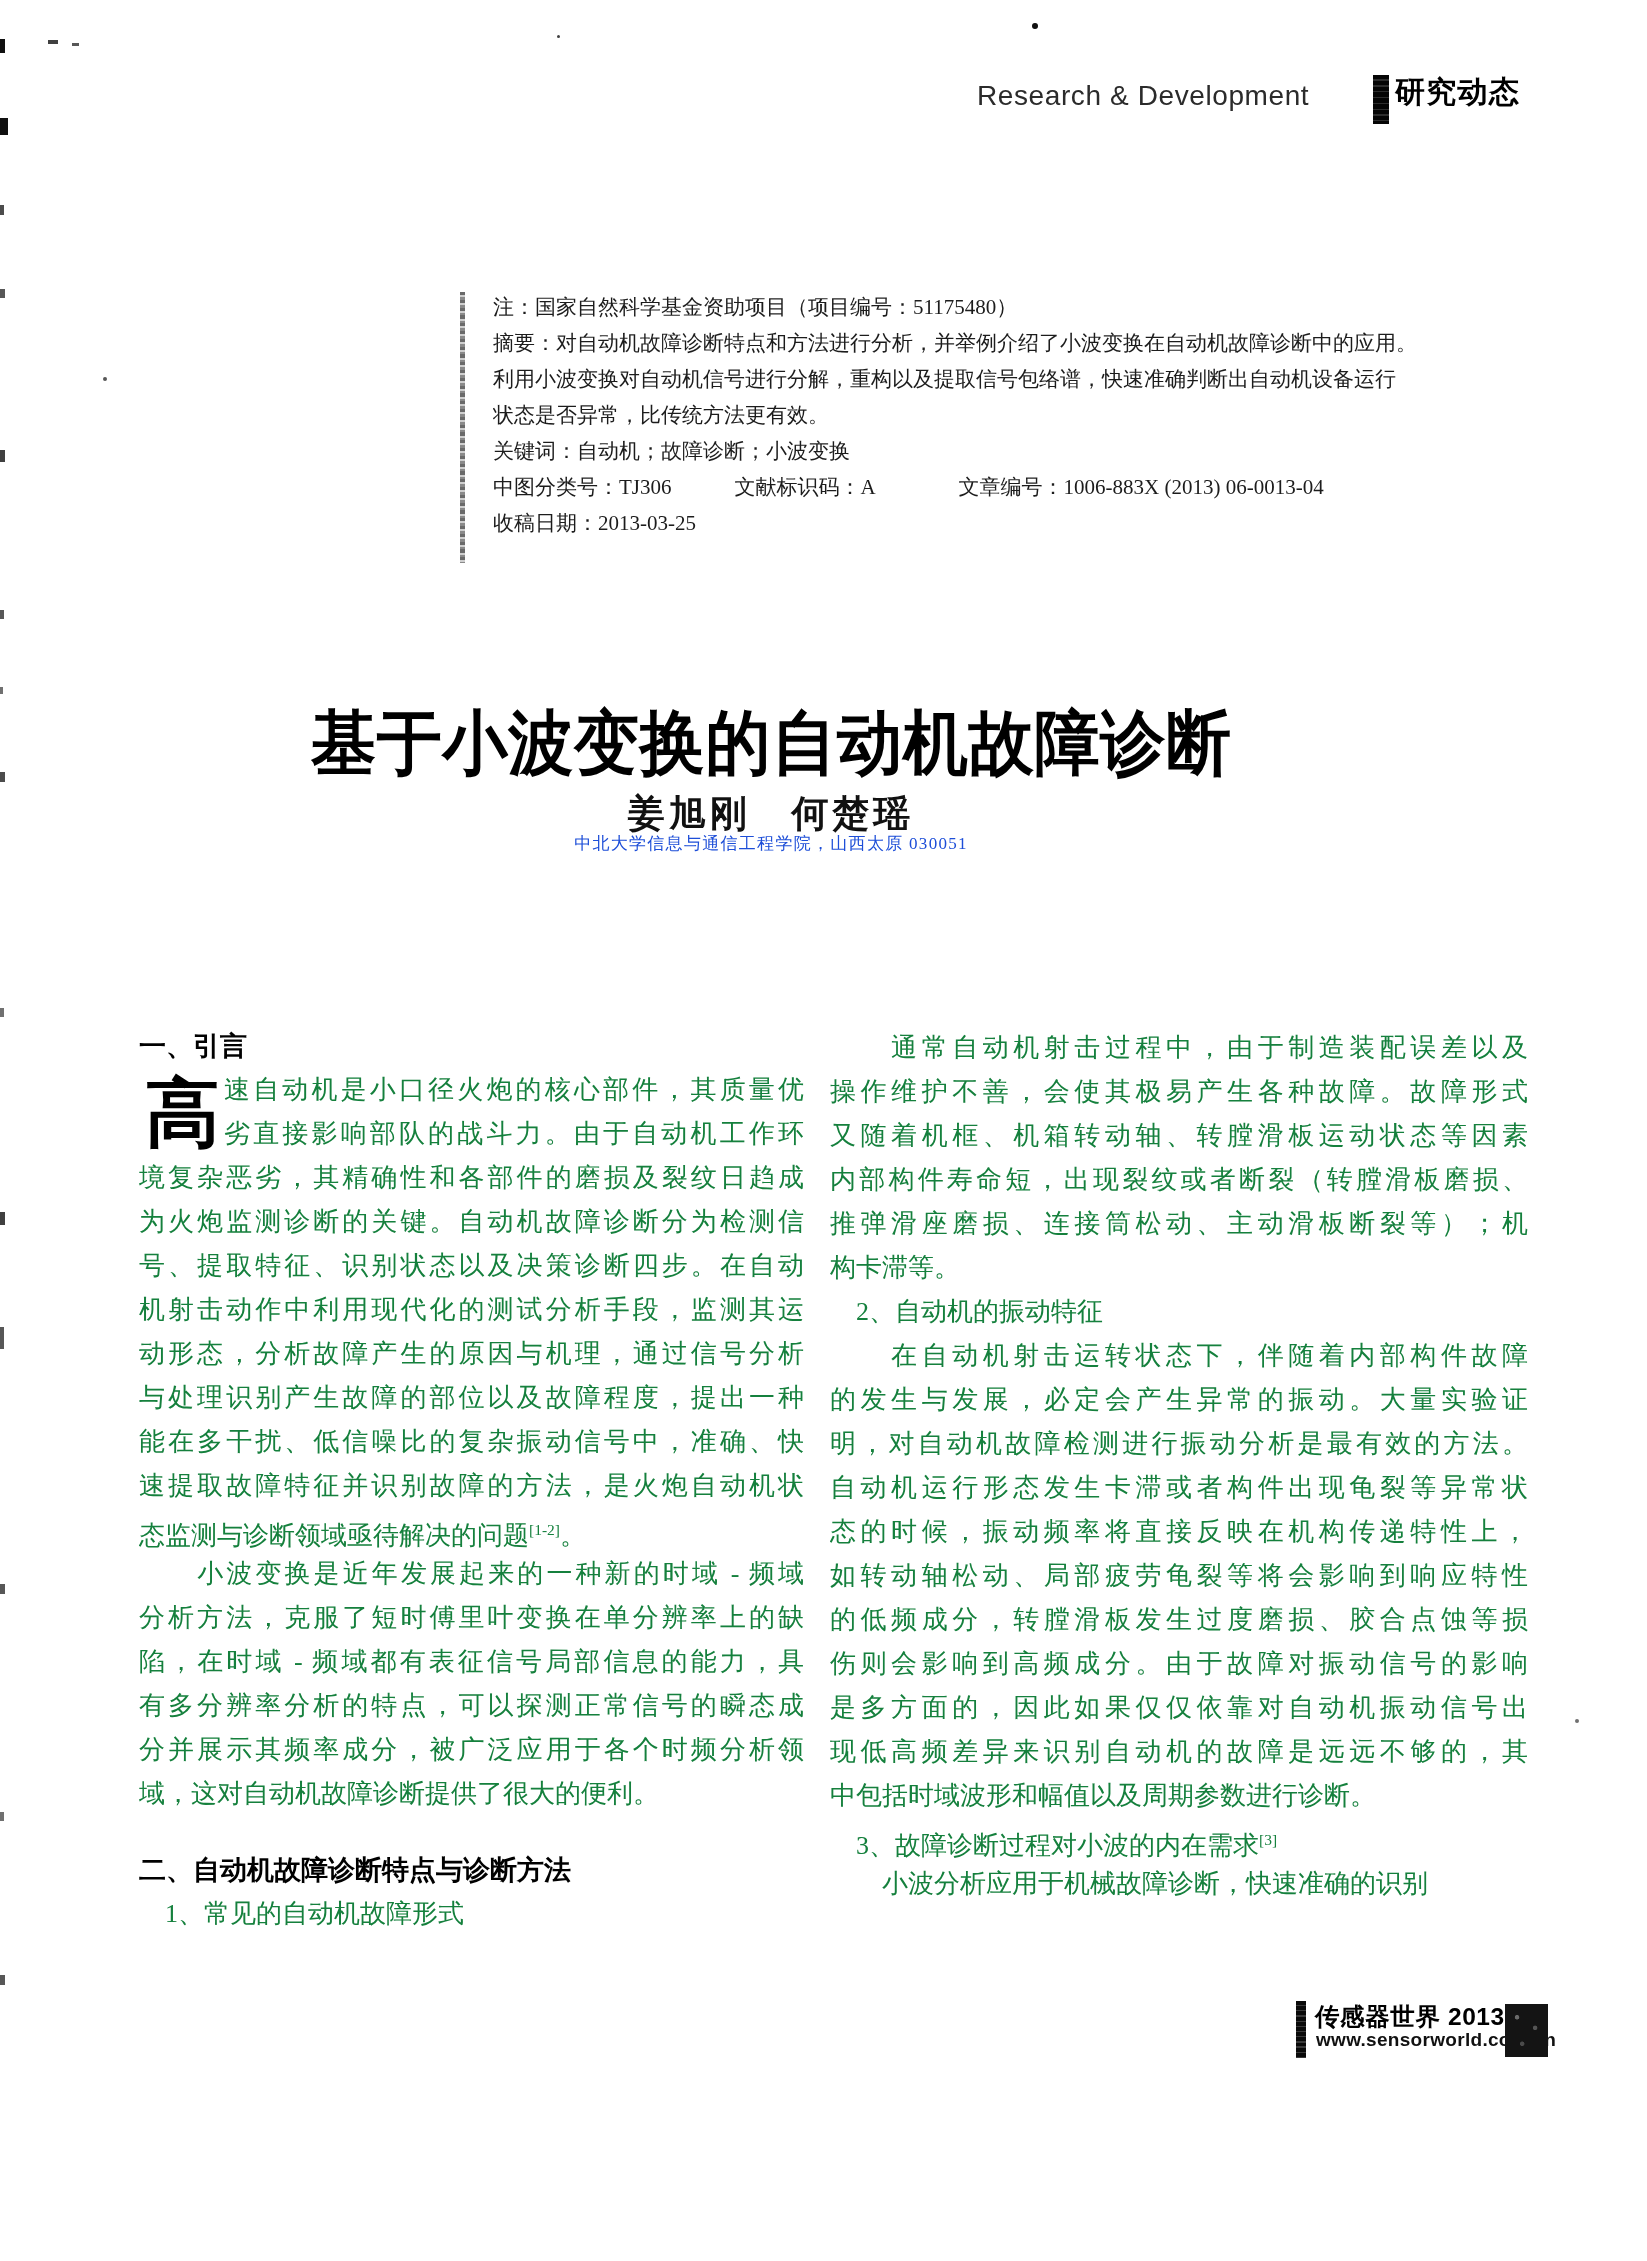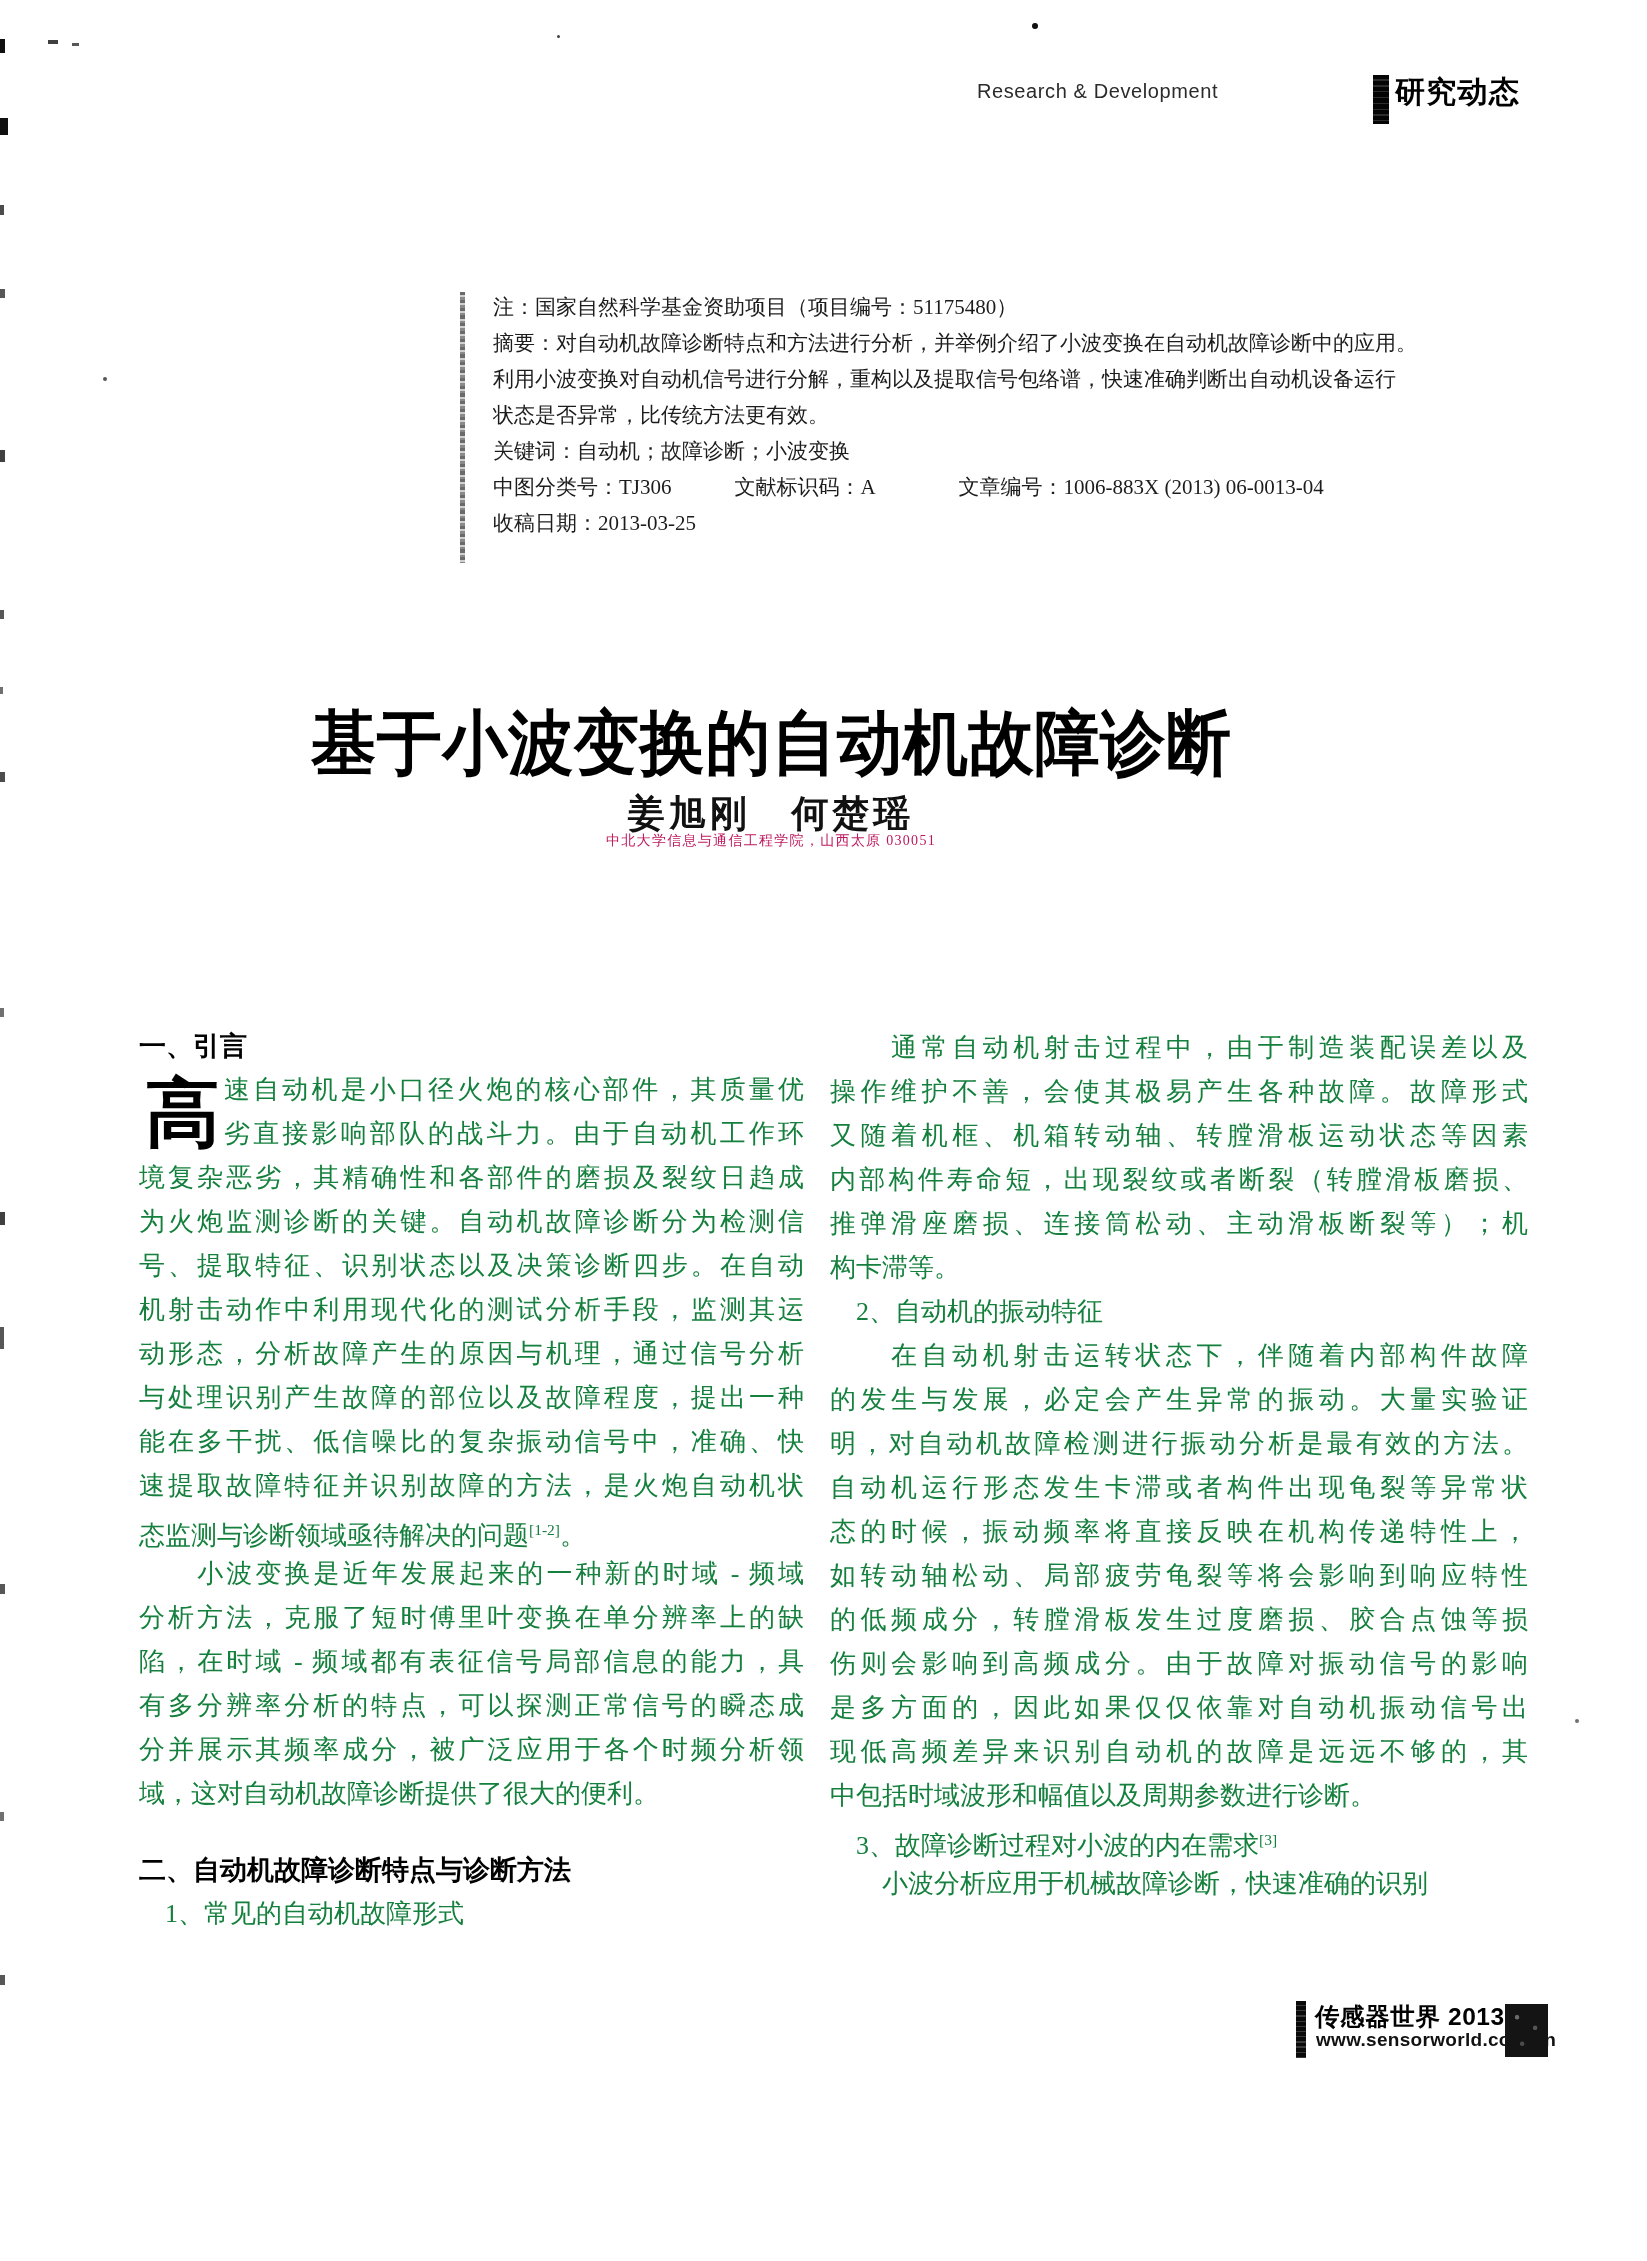--- a/index.html
+++ b/index.html
@@ -1,37 +1,37 @@
 <!DOCTYPE html>
 <html style="font-size:10.3px"><head>
 <meta charset="utf-8">
 <style>
   html,body{margin:0;padding:0;background:#e8e8e8;}
   .page{position:relative;width:1647px;height:2261px;background:#ffffff;overflow:hidden;
         font-family:"Liberation Serif","DejaVu Serif",serif;color:#0e0e0e;}
   
   .hdr-en{position:absolute;left:977px;top:80px;font-family:"Liberation Sans","DejaVu Sans",sans-serif;
-          font-size:20px;color:#2b2b2b;letter-spacing:0.6px;}
+          font-size:28px;color:#2b2b2b;letter-spacing:0.6px;}
   .hdr-bar{position:absolute;left:1373px;top:75px;width:15.5px;height:49px;
            background:repeating-linear-gradient(180deg,#050505 0 4.5px,#2e2e2e 4.5px 5.8px);}
   .hdr-zh{position:absolute;left:1395px;top:72px;font-family:"Liberation Sans","DejaVu Sans",sans-serif;
           font-size:30px;font-weight:900;color:#000;letter-spacing:1.3px;}
   
   .meta-rule{position:absolute;left:460px;top:292px;width:4.5px;height:271px;
              background:repeating-linear-gradient(180deg,#6a6a6a 0 3.2px,#cfcfcf 3.2px 5.2px,#8a8a8a 5.2px 7.8px);}
   .meta{position:absolute;left:493px;top:289px;width:969px;}
   .meta .line{height:36px;line-height:36px;font-size:21px;color:#1c1c1c;overflow:hidden;}
   
   .title{position:absolute;left:311px;top:699px;width:920px;font-family:"Liberation Sans","DejaVu Sans",sans-serif;
          font-size:65px;font-weight:900;letter-spacing:0;color:#000;text-align:justify;text-align-last:justify;
          transform:scaleY(1.08);}
   .authors{position:absolute;left:311px;top:789px;width:920px;text-align:center;
            font-size:37px;font-weight:bold;color:#111;letter-spacing:3.9px;}
   .affil{position:absolute;left:311px;top:832px;width:920px;text-align:center;
-         font-size:14px;color:#be185d;letter-spacing:1.3px;}
+         font-size:17px;color:#1d4ed8;letter-spacing:1.3px;}
   
   .col{position:absolute;}
   .col .line{height:44px;line-height:44px;font-size:26px;overflow:hidden;color:#15803d;}
   .col .line.j{text-align:justify;text-align-last:justify;}
   .lcol{left:139px;top:1024px;width:665px;}
   .rcol{left:830px;top:1026px;width:698px;}
   .sec-h{height:44px;line-height:44px;font-size:27px;font-weight:bold;
          font-family:"Liberation Sans","DejaVu Sans",sans-serif;color:#000;overflow:hidden;}
   .dropwrap{position:relative;padding-left:85px;}
   .dropcap{position:absolute;left:3.9px;top:3.9px;width:79px;height:84px;line-height:84px;

